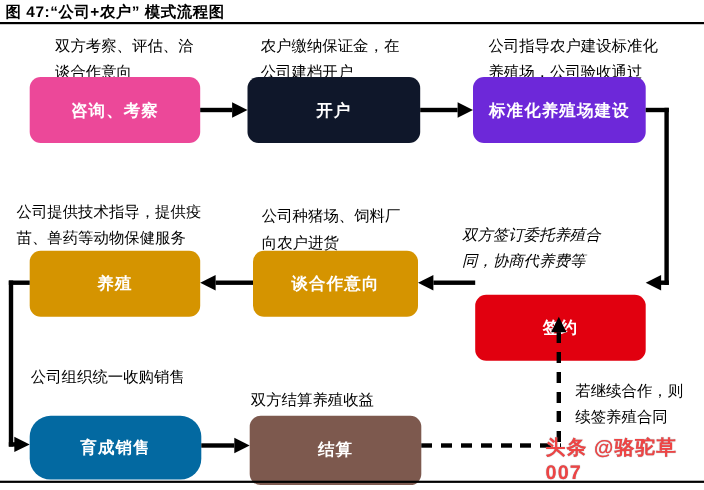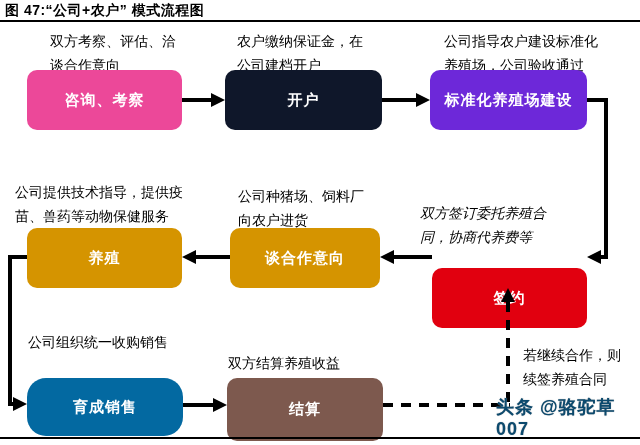--- a/index.html
+++ b/index.html
@@ -55,21 +55,21 @@
   #elbow-l-h2{left:8px;top:402px;width:6px;}
   #arr6-head{left:13px;top:397px;}
   #arr7-line{left:183px;top:403px;width:30px;} #arr7-head{left:213px;top:398px;}
   
   #dash-h{left:383px;top:403px;width:127px;height:4px;
     background:repeating-linear-gradient(to right,#000 0 10px,transparent 10px 18px);}
   #dash-v{left:506px;top:302px;width:4px;height:103px;
     background:repeating-linear-gradient(to bottom,#000 0 10px,transparent 10px 18px);}
   #arr8-head{left:501px;top:288px;}
   #loop-note{left:523px;top:343px;width:120px;}
-  #watermark{left:496px;top:395px;font-size:18px;font-weight:bold;color:#0c4a6e;
+  #watermark{left:496px;top:395px;font-size:18px;font-weight:bold;color:#ef4444;
     letter-spacing:1px;text-shadow:0 0 1px #8e9499;}
 </style>
 </head>
 <body>
 
 <div id="figure">
 
   <div class="abs" id="title">图 47:“公司+农户” 模式流程图</div>
   <div class="abs" id="title-rule"></div>
 

